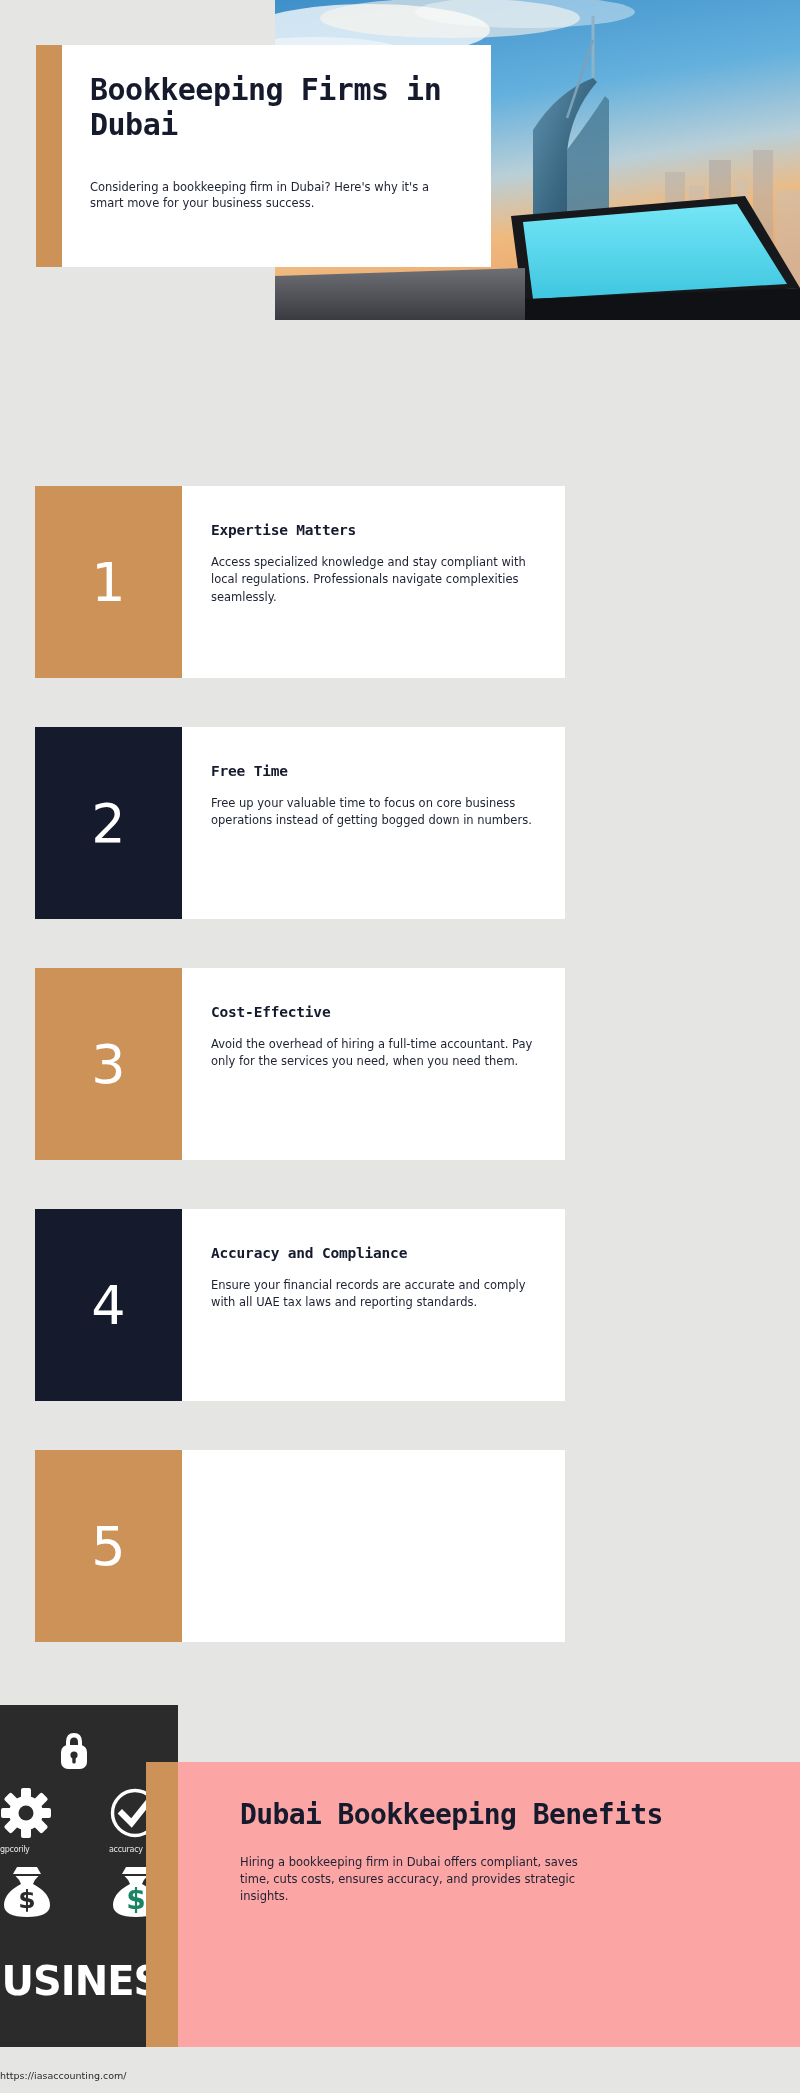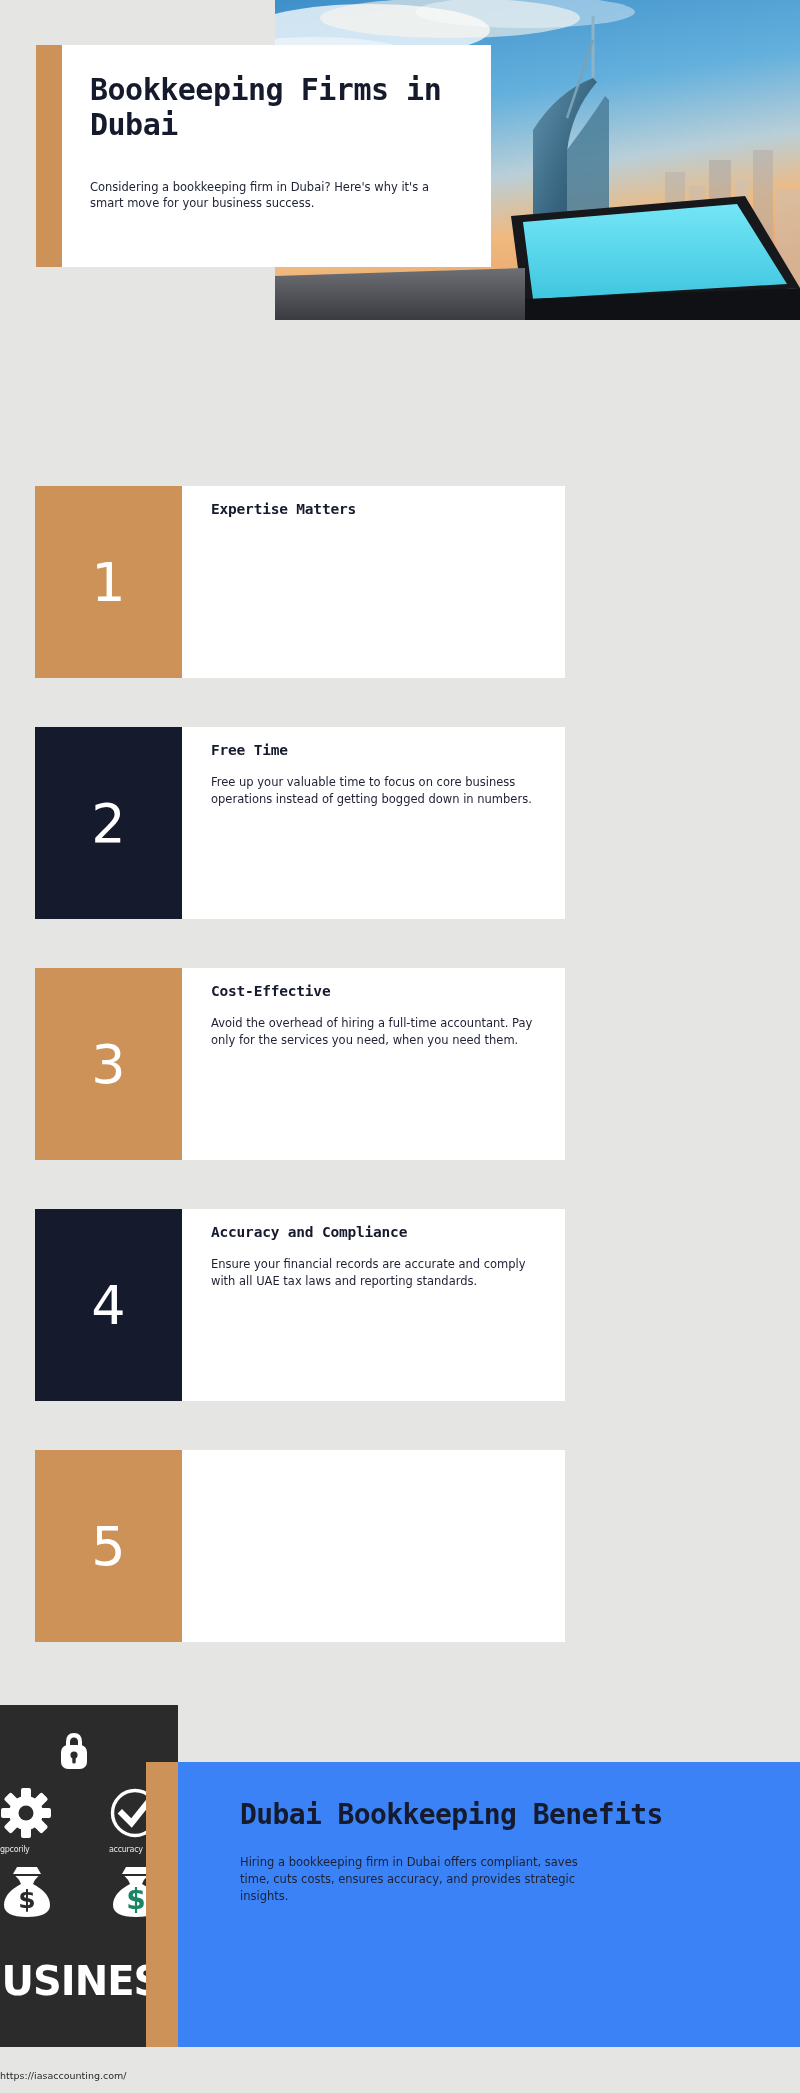--- a/index.html
+++ b/index.html
@@ -40,21 +40,21 @@
     background:#ffffff; display:flex;
   }
   .card-num {
     width:147px; flex:none; display:flex;
     align-items:center; justify-content:center;
     font-family:"DejaVu Sans", sans-serif;
     font-size:54px; font-weight:normal; color:#ffffff;
   }
   .card-num.orange { background:#cc9257; }
   .card-num.navy   { background:#151a2d; }
-  .card-body { flex:1; padding:15px 30px 0 29px; }
+  .card-body { flex:1; padding:36px 30px 0 29px; }
   .card-title {
     font-family:"DejaVu Sans Mono", monospace;
     font-size:14.5px; font-weight:bold; color:#151a2d;
     letter-spacing:-0.2px; margin-bottom:16px;
   }
   .card-desc { font-size:11.5px; line-height:1.5; color:#1d2133; max-width:330px; }
 
   
   .icon-panel {
     position:absolute; left:0; top:1705px; width:178px; height:388px;
@@ -74,21 +74,21 @@
   }
   .panel-word {
     position:absolute; left:-28px; top:1958px;
     font-family:"DejaVu Sans", sans-serif;
     font-size:40px; font-weight:bold; color:#ffffff;
     letter-spacing:-1px; white-space:nowrap;
   }
 
   .bottom-card {
     position:absolute; left:146px; top:1762px; width:654px; height:285px;
-    background:#3b82f6; display:flex;
+    background:#fca5a5; display:flex;
   }
   .bottom-bar { width:32px; flex:none; background:#cc9257; }
   .bottom-body { flex:1; padding:36px 30px 0 62px; }
   .bottom-title {
     font-family:"DejaVu Sans Mono", monospace;
     font-size:28px; line-height:1.2; font-weight:bold;
     color:#151a2d; letter-spacing:-0.6px;
   }
   .bottom-desc {
     margin-top:22px; font-size:11.5px; line-height:1.5; color:#1d2133;
@@ -163,20 +163,21 @@
       <div class="hero-title">Bookkeeping Firms in Dubai</div>
       <div class="hero-sub">Considering a bookkeeping firm in Dubai? Here's why it's a smart move for your business success.</div>
     </div>
   </div>
 </div>
 
 <div class="card" style="top:486px;">
   <div class="card-num orange">1</div>
   <div class="card-body">
     <div class="card-title">Expertise Matters</div>
+    <div class="card-desc">Access specialized knowledge and stay compliant with local regulations. Professionals navigate complexities seamlessly.</div>
   </div>
 </div>
 
 <div class="card" style="top:727px;">
   <div class="card-num navy">2</div>
   <div class="card-body">
     <div class="card-title">Free Time</div>
     <div class="card-desc">Free up your valuable time to focus on core business operations instead of getting bogged down in numbers.</div>
   </div>
 </div>

